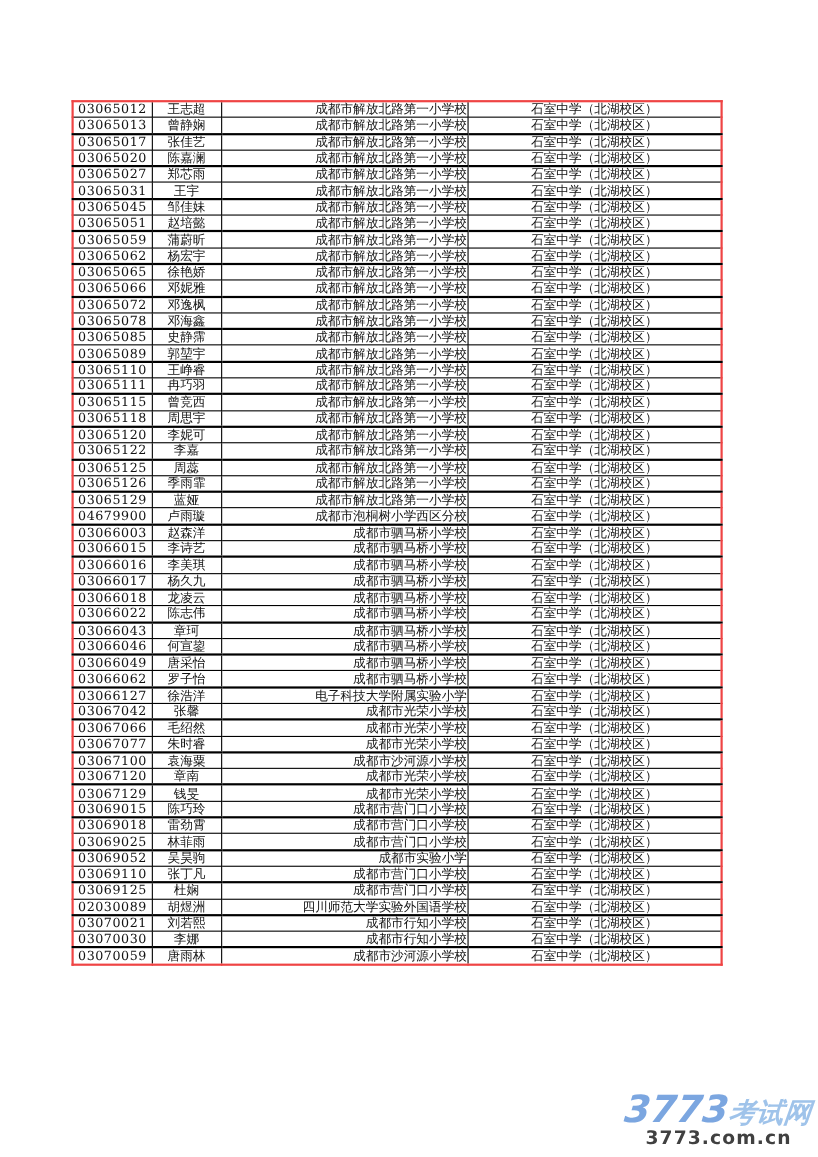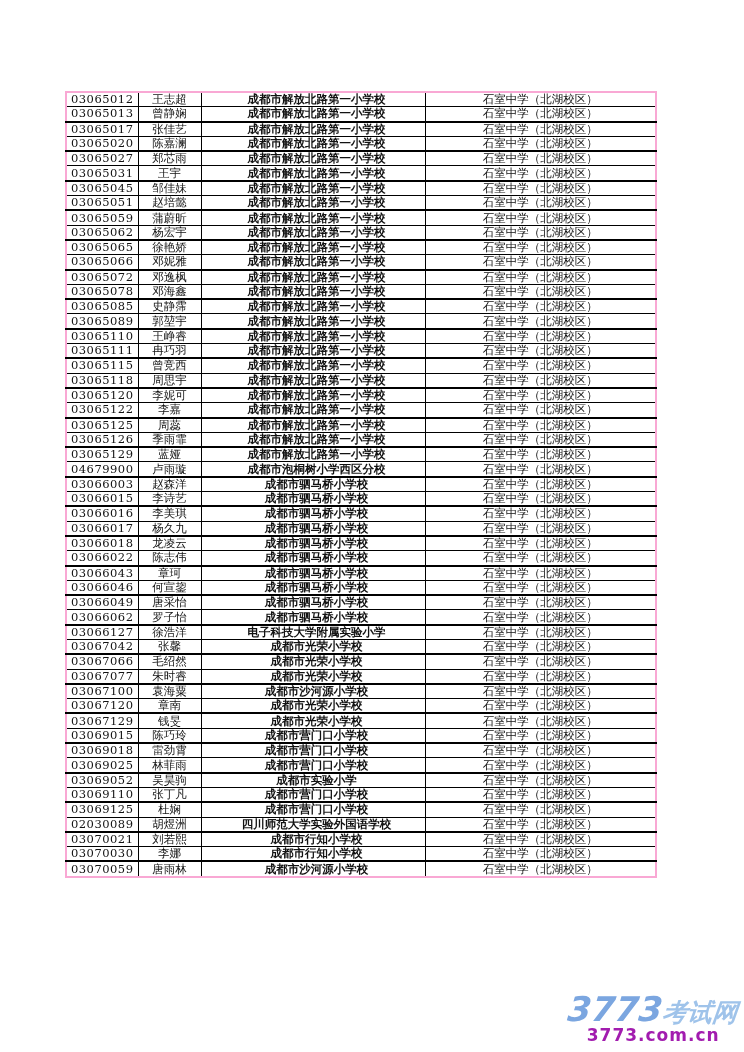--- a/index.html
+++ b/index.html
@@ -16,41 +16,41 @@
     background: #ffffff;
     overflow: hidden;
   }
   table.roster {
     position: absolute;
     left: 65px;
     top: 91px;
     border-collapse: collapse;
     table-layout: fixed;
     width: 590px;
-    border: 2px solid #f9a8d4;
+    border: 2px solid #ef4444;
   }
   table.roster td {
     border: 1px solid #000000;
     height: 13.3px;
     padding: 0;
     font-size: 11.5px;
     line-height: 13px;
     color: #121212;
     overflow: hidden;
     white-space: nowrap;
   }
   
   table.roster tr:nth-child(even) td { border-bottom-width: 2px; }
   table.roster col.col-id     { width: 72px; }
   table.roster col.col-name   { width: 63px; }
   table.roster col.col-school { width: 224px; }
   table.roster col.col-dest   { width: 231px; }
   table.roster td.c0 { text-align: center; letter-spacing: 0.5px; }
   table.roster td.c1 { text-align: center; }
-  table.roster td.c2 { text-align: center; padding-left: 7px; font-weight: bold; }
+  table.roster td.c2 { text-align: right; padding-left: 7px; }
   table.roster td.c3 { text-align: center; }
 
   .watermark {
     position: absolute;
     right: 6px;
     bottom: 8px;
     text-align: center;
     user-select: none;
     line-height: 1;
   }
@@ -408,16 +408,16 @@
           <td class="c2">成都市沙河源小学校</td>
           <td class="c3">石室中学（北湖校区）</td>
         </tr>
       </tbody>
   </table>
 
   <div class="watermark">
     <div class="wm-line1">
       <span class="wm-number" style="color: rgb(123, 166, 224);">3773</span><span class="wm-text" style="color: rgb(159, 195, 234);">考试网</span>
     </div>
-    <div class="wm-line2" style="color: #a21caf;">3773.com.cn</div>
+    <div class="wm-line2" style="color: #404040;">3773.com.cn</div>
   </div>
 
 </div>
 
 </body></html>

